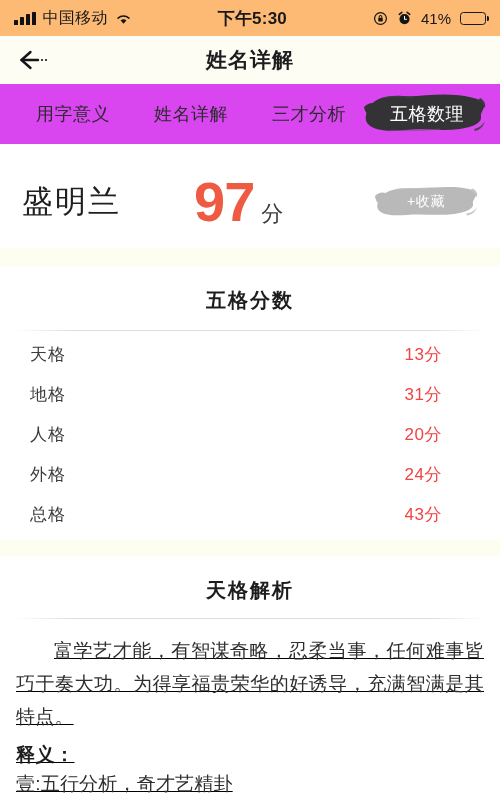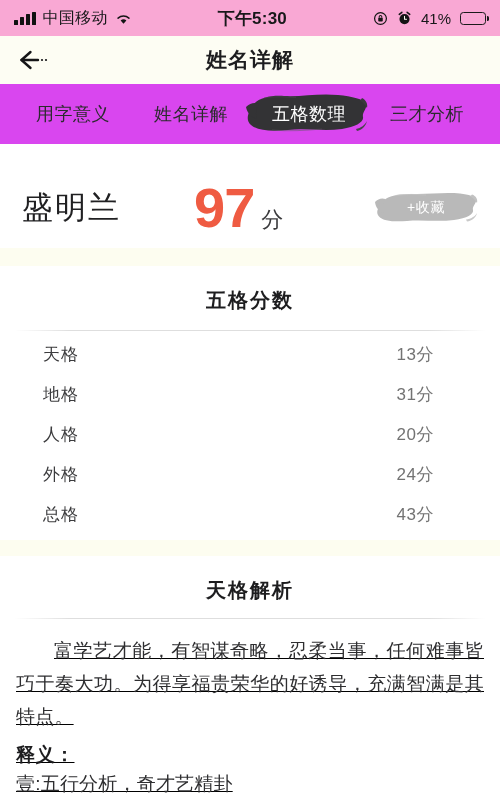--- a/index.html
+++ b/index.html
@@ -12,21 +12,21 @@
   #app {
     position: relative;
     width: 500px; height: 800px;
     background: #ffffff;
   }
 
   
   .statusbar {
     position: absolute; left: 0; top: 0;
     width: 500px; height: 36px;
-    background: #f9a8d4;
+    background: #fdba74;
     display: flex; align-items: center;
     padding: 0 14px;
     color: #18181a;
   }
   .sb-left { display: flex; align-items: center; gap: 7px; flex: 0 0 auto; }
   .sb-center { flex: 1 1 auto; display: flex; justify-content: center; }
   .sb-right { display: flex; align-items: center; gap: 9px; flex: 0 0 auto; }
   .signal { display: flex; align-items: flex-end; gap: 2.5px; height: 13px; }
   .signal i { display: block; width: 3.5px; background: #111; border-radius: 0.5px; }
   .signal i:nth-child(1) { height: 5px; }
@@ -86,21 +86,21 @@
   .tab.active { color: #ffffff; font-weight: 500; z-index: 2; }
   .brush {
     position: absolute; left: -6px; top: -4px;
     width: 124px; height: 46px;
     z-index: -1;
   }
   .brush svg { display: block; width: 100%; height: 100%; }
 
   
   .headline {
-    position: absolute; left: 0; top: 156px;
+    position: absolute; left: 0; top: 150px;
     width: 500px; height: 104px;
     background: #ffffff;
     display: flex; align-items: center;
     padding: 0 22px;
   }
   .name {
     font-size: 31px; font-weight: 500; color: #202022;
     letter-spacing: 2px; flex: 0 0 auto; width: 190px;
   }
   .score-wrap {
@@ -136,27 +136,27 @@
   }
   .section-title {
     font-size: 20px; font-weight: 600; color: #1d1d1f; letter-spacing: 2px; text-align: right;
   }
   .hairline {
     position: absolute; left: 14px; width: 472px; height: 1px;
     background: linear-gradient(to right, rgba(0,0,0,0), rgba(0,0,0,.13) 12%, rgba(0,0,0,.13) 88%, rgba(0,0,0,0));
   }
 
   
-  .rows { position: absolute; left: 0; width: 456px; background: #fff; padding-left: 21px; }
+  .rows { position: absolute; left: 8px; width: 456px; background: #fff; }
   .row {
     height: 40px; display: flex; align-items: center;
     padding: 0 22px; justify-content: space-between;
   }
   .row-label { font-size: 17px; color: #3c3c3e; letter-spacing: 1px; }
-  .row-value { font-size: 17px; color: #737373; letter-spacing: .5px; }
+  .row-value { font-size: 17px; color: #ef4444; letter-spacing: .5px; }
 
   
   .analysis { position: absolute; left: 0; width: 500px; padding: 0 16px; text-decoration: underline; }
   .para {
     font-size: 19px; line-height: 33px; color: #2e2e30;
     text-indent: 38px; text-align: justify; letter-spacing: .2px;
   }
   .def-title {
     font-size: 19px; font-weight: 700; color: #1d1d1f;
     margin-top: 9px; letter-spacing: .5px;
@@ -222,40 +222,40 @@
     </div>
     <div class="nav-title">姓名详解</div>
   </div>
 
   <div class="tabs">
     <div class="tab">
       <span>用字意义</span>
     </div>
     <div class="tab">
       <span>姓名详解</span>
+    </div>
+    <div class="tab">
+      <span>三才分析</span>
     </div>
     <div class="tab active">
       <span class="brush">
         <svg viewBox="0 0 124 46" preserveAspectRatio="none" aria-hidden="true">
           <path d="M6,20 C10,9 24,5 40,6 C58,7 74,3 94,5 C108,6.5 120,9 122,14
                    C123.6,18 118,22 119,27 C120,32 112,37 98,39
                    C80,41.6 62,38 44,40 C28,41.6 14,41 7,35
                    C2.6,31 3,26 6,20 Z" fill="#333335"></path>
           <path d="M2,17 C6,13 11,12 15,14 C12,18 11,24 13,29 C8,28 3,23 2,17 Z" fill="#333335"></path>
           <path d="M118,8 C122,10 124,14 123,18 C121,15 119,12 116,11 Z" fill="#3a3a3c"></path>
           <path d="M112,39 C117,38 121,35 123,31 C122,36 118,40 113,41 Z" fill="#46464a"></path>
           <path d="M20,8 C30,6 42,6.6 52,7.4" stroke="#4a4a4e" stroke-width="1.1" fill="none" opacity=".55"></path>
           <path d="M28,40 C44,41.6 62,40.4 78,39" stroke="#5a5a5e" stroke-width="1" fill="none" opacity=".5"></path>
         </svg>
       </span>
       <span>五格数理</span>
     </div>
-    <div class="tab">
-      <span>三才分析</span>
-    </div>
   </div>
 
   <div class="headline">
     <div class="name">盛明兰</div>
     <div class="score-wrap">
       <span class="score-num">97</span>
       <span class="score-unit">分</span>
     </div>
     <div class="fav-btn">
       <span class="fav-brush">

